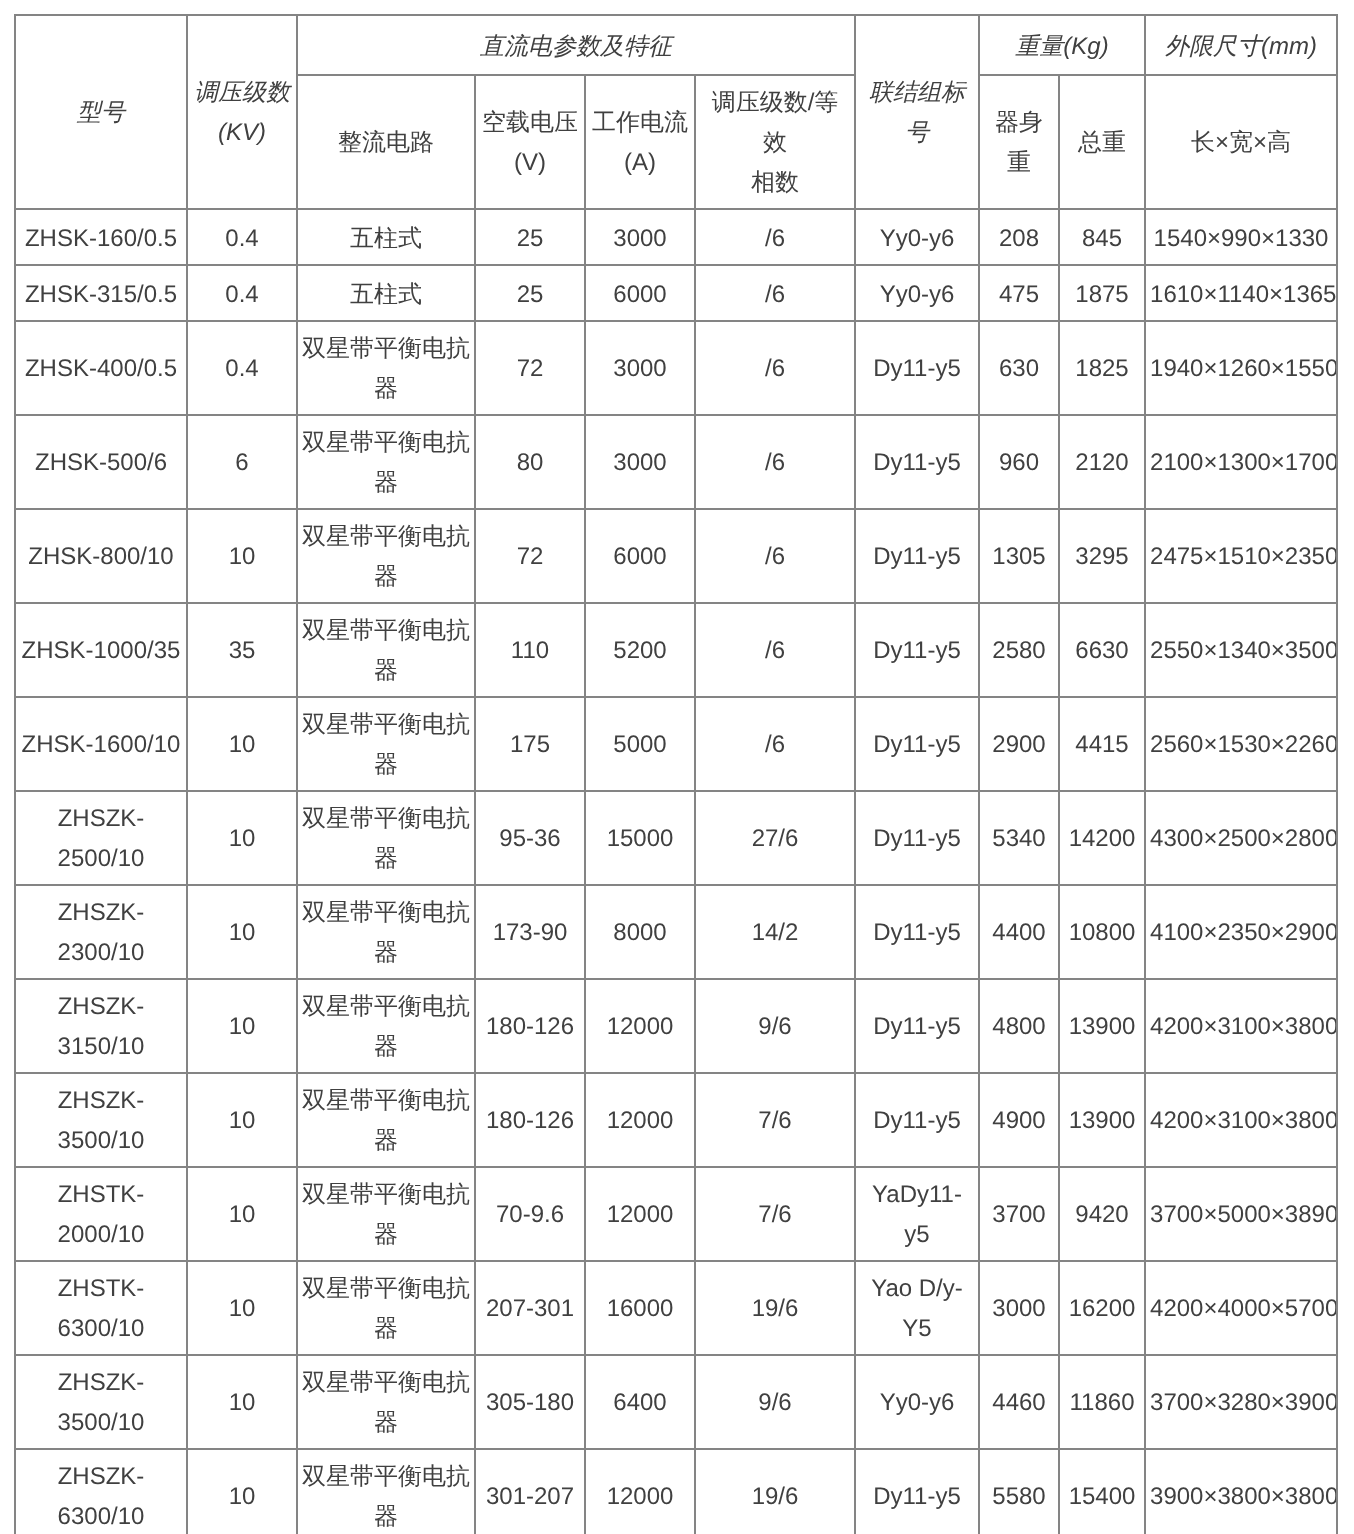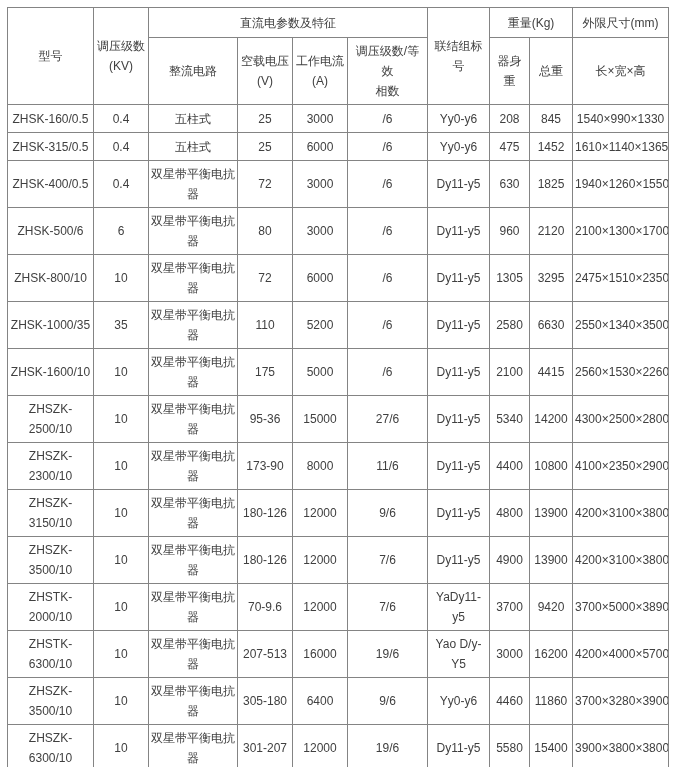--- a/index.html
+++ b/index.html
@@ -25,21 +25,21 @@
   }
   table.spec th, table.spec td {
     border: 1px solid #848484;
     text-align: center;
     vertical-align: middle;
     padding: 3px 2px;
     white-space: pre-line;
     font-weight: normal;
     overflow: hidden;
   }
-  thead tr.group-row th { height: 23px; }
+  thead tr.group-row th { height: 23px; font-style: italic; }
   tbody td { height: 21px; }
 </style>
 </head>
 <body>
 
 <div class="page">
   <table class="spec">
     <colgroup>
       <col style="width:86px">
       <col style="width:55px">
@@ -91,21 +91,21 @@
         </tr>
         <tr>
           <td>ZHSK-315/0.5</td>
           <td>0.4</td>
           <td>五柱式</td>
           <td>25</td>
           <td>6000</td>
           <td>/6</td>
           <td>Yy0-y6</td>
           <td>475</td>
-          <td>1452</td>
+          <td>1875</td>
           <td>1610×1140×1365</td>
         </tr>
         <tr>
           <td>ZHSK-400/0.5</td>
           <td>0.4</td>
           <td>双星带平衡电抗
 器</td>
           <td>72</td>
           <td>3000</td>
           <td>/6</td>
@@ -155,21 +155,21 @@
         </tr>
         <tr>
           <td>ZHSK-1600/10</td>
           <td>10</td>
           <td>双星带平衡电抗
 器</td>
           <td>175</td>
           <td>5000</td>
           <td>/6</td>
           <td>Dy11-y5</td>
-          <td>2100</td>
+          <td>2900</td>
           <td>4415</td>
           <td>2560×1530×2260</td>
         </tr>
         <tr>
           <td>ZHSZK-
 2500/10</td>
           <td>10</td>
           <td>双星带平衡电抗
 器</td>
           <td>95-36</td>
@@ -181,21 +181,21 @@
           <td>4300×2500×2800</td>
         </tr>
         <tr>
           <td>ZHSZK-
 2300/10</td>
           <td>10</td>
           <td>双星带平衡电抗
 器</td>
           <td>173-90</td>
           <td>8000</td>
-          <td>11/6</td>
+          <td>14/2</td>
           <td>Dy11-y5</td>
           <td>4400</td>
           <td>10800</td>
           <td>4100×2350×2900</td>
         </tr>
         <tr>
           <td>ZHSZK-
 3150/10</td>
           <td>10</td>
           <td>双星带平衡电抗
@@ -235,21 +235,21 @@
           <td>3700</td>
           <td>9420</td>
           <td>3700×5000×3890</td>
         </tr>
         <tr>
           <td>ZHSTK-
 6300/10</td>
           <td>10</td>
           <td>双星带平衡电抗
 器</td>
-          <td>207-513</td>
+          <td>207-301</td>
           <td>16000</td>
           <td>19/6</td>
           <td>Yao D/y-Y5</td>
           <td>3000</td>
           <td>16200</td>
           <td>4200×4000×5700</td>
         </tr>
         <tr>
           <td>ZHSZK-
 3500/10</td>

